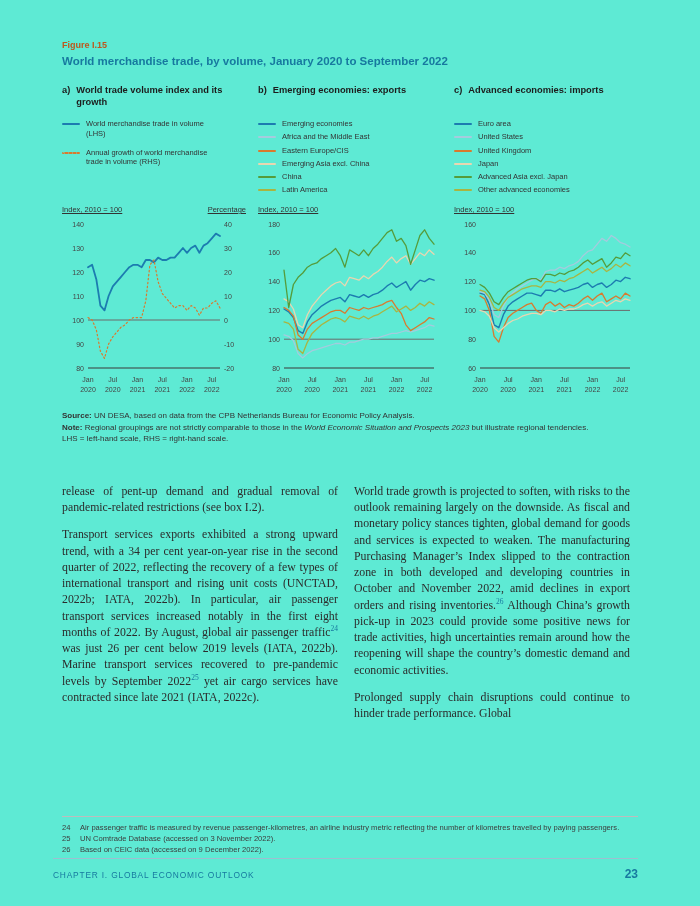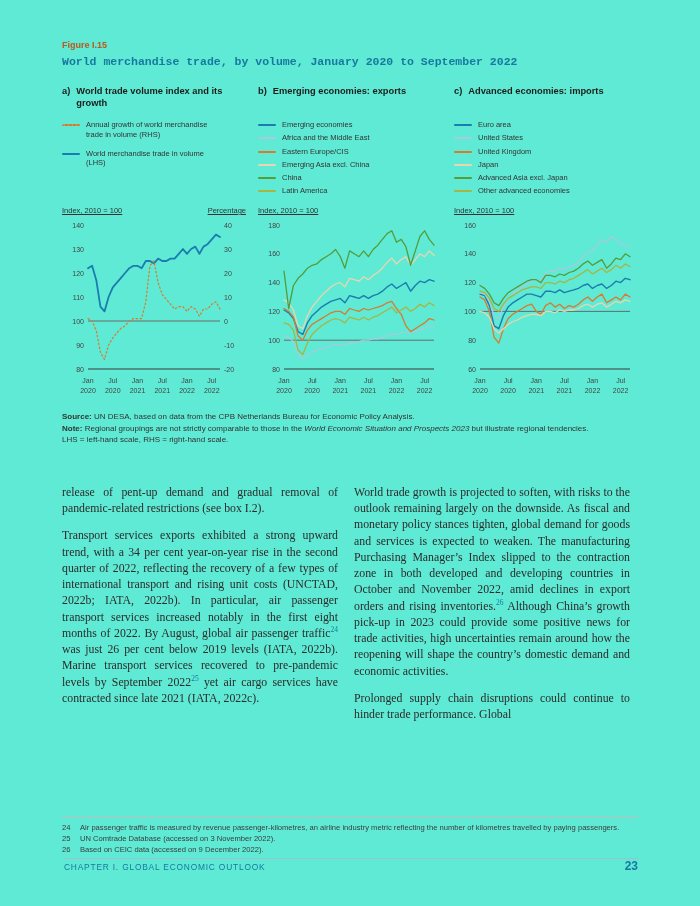--- a/index.html
+++ b/index.html
@@ -2,21 +2,21 @@
 <html><head>
 <meta charset="utf-8">
 <style>
   html,body{margin:0;padding:0;background:#ffffff;}
   .page{width:700px;height:906px;position:relative;background:#5eead4;overflow:hidden;
         font-family:"Liberation Sans",sans-serif;color:#222;}
   .content{padding:40px 62px 0 62px;}
 
   
   .fig-label{font-size:9px;font-weight:bold;color:#bd571c;margin-bottom:5px;}
-  .fig-title{font-size:11.5px;font-weight:bold;color:#17799f;margin-bottom:18px;font-family:Liberation Mono, monospace;}
+  .fig-title{font-size:11.5px;font-weight:bold;color:#17799f;margin-bottom:18px;}
 
   
   .panels{display:flex;gap:12px;}
   .panel{width:184px;flex:0 0 184px;}
   .panel-heading{font-size:9.3px;font-weight:bold;color:#1c1c1c;display:flex;gap:6px;
                  min-height:30px;line-height:1.25;margin-bottom:4px;}
   .ph-prefix{flex:0 0 auto;}
   .ph-text{max-width:150px;}
   .legend{height:86px;overflow:hidden;}
   .legend-item{display:flex;align-items:flex-start;gap:6px;margin-bottom:3.5px;}
@@ -42,22 +42,22 @@
   .col p{margin:0 0 11px 0;}
   sup.fnref{color:#17799f;font-size:7.5px;line-height:0;}
 
   
   .footnotes{position:absolute;left:62px;right:62px;top:816px;}
   .fn-rule{border-top:1px solid #bdbdbd;margin-bottom:5px;}
   .fn{font-size:7.6px;color:#3c3c3c;line-height:1.45;display:flex;gap:4px;}
   .fn-num{flex:0 0 14px;}
 
   
-  .footer{position:absolute;left:64px;right:62px;top:858px;border-top:1px solid #9dbfcf;
-          display:flex;justify-content:space-between;align-items:baseline;}
+  .footer{position:absolute;left:53px;right:62px;top:858px;border-top:1px solid #9dbfcf;
+          padding-top:8px;display:flex;justify-content:space-between;align-items:baseline;}
   .footer-chapter{font-size:8.4px;color:#17799f;letter-spacing:0.8px;}
   .footer-page{font-size:12px;font-weight:bold;color:#17799f;}
 </style>
 </head>
 <body>
 
 <div class="page">
   <div class="content">
 
     <div class="figure-block">
@@ -65,26 +65,26 @@
       <div class="fig-title">World merchandise trade, by volume, January 2020 to September 2022</div>
 
       <div class="panels">
         <div class="panel">
           <div class="panel-heading">
             <span class="ph-prefix">a)</span>
             <span class="ph-text">World trade volume index and its growth</span>
           </div>
           <div class="legend sparse">
               <div class="legend-item">
+                <span class="swatch" style="background: rgb(28, 124, 176);"></span>
+                <span class="legend-label">World merchandise trade in volume (LHS)</span>
+              </div>
+              <div class="legend-item">
                 <span class="swatch dotted" style="border-top: 2px dotted rgb(217, 122, 46);"></span>
                 <span class="legend-label">Annual growth of world merchandise trade in volume (RHS)</span>
-              </div>
-              <div class="legend-item">
-                <span class="swatch" style="background: rgb(28, 124, 176);"></span>
-                <span class="legend-label">World merchandise trade in volume (LHS)</span>
               </div>
             </div>
           <div class="units">
             <span>Index, 2010 = 100</span>
             <span>Percentage</span>
           </div>
           <div class="chart-svg-holder"><svg width="184" height="178" viewBox="0 0 184 178">
                 <text x="22" y="8.5" text-anchor="end" class="tick">140</text>
                 <text x="22" y="32.5" text-anchor="end" class="tick">130</text>
                 <text x="22" y="56.5" text-anchor="end" class="tick">120</text>

